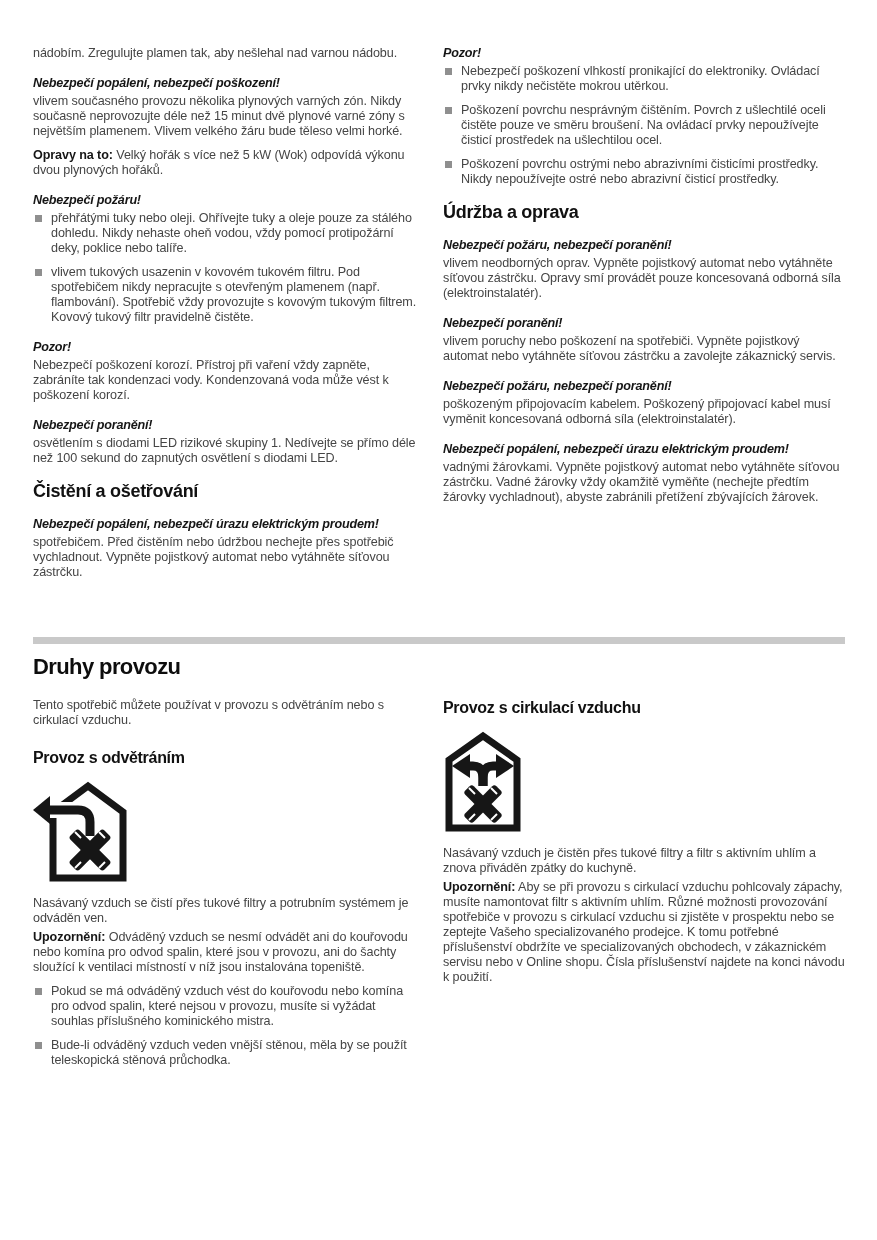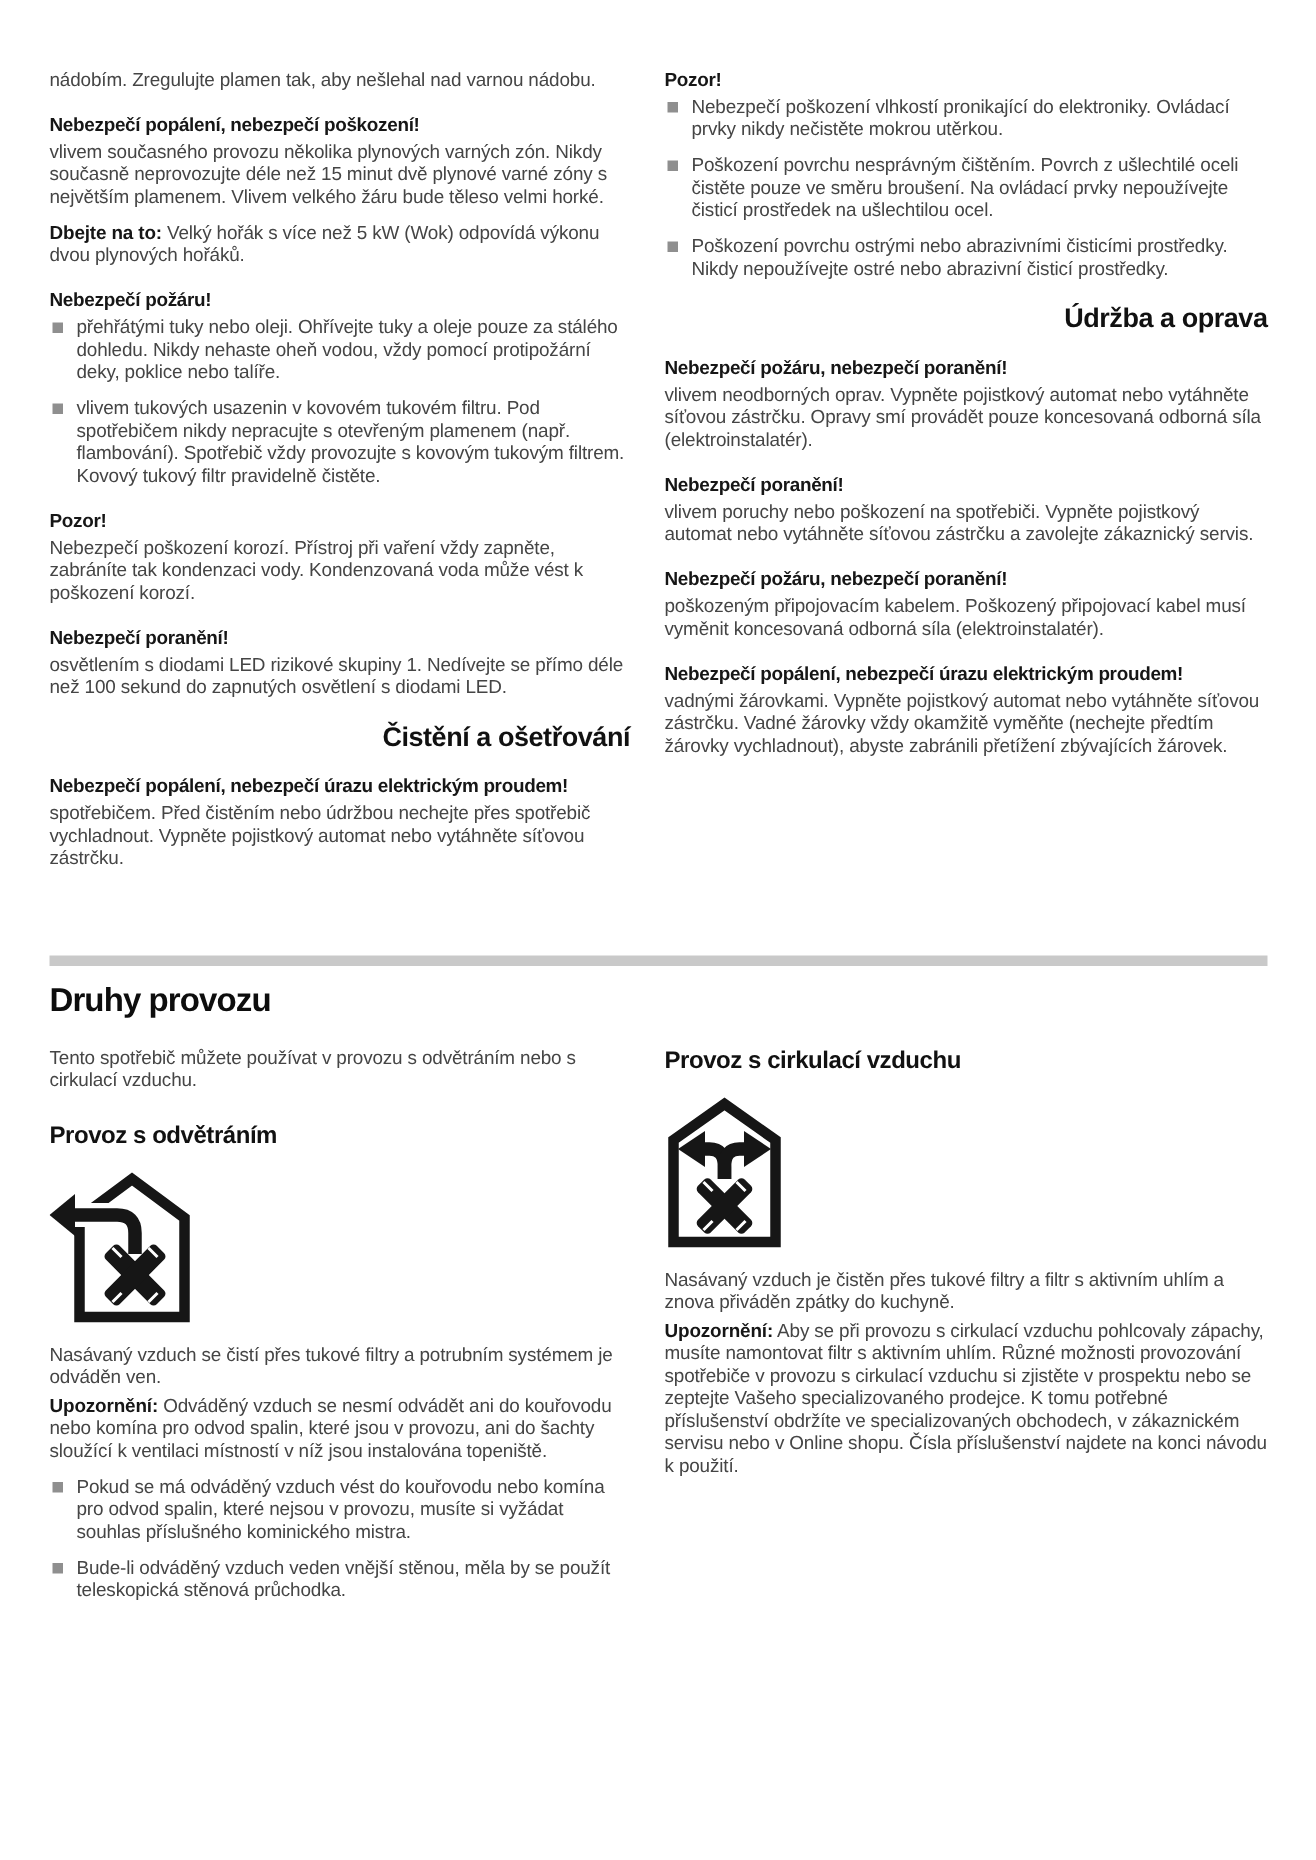--- a/index.html
+++ b/index.html
@@ -7,23 +7,23 @@
   .page{position:relative;width:877px;height:1072px;background:#fff;overflow:hidden;}
   .content{position:absolute;left:33px;top:46px;width:812px;}
   .cols{display:flex;gap:23px;}
   .col{min-width:0;}
   .col-left{width:387px;flex:none;}
   .col-right{width:402px;flex:none;}
   .top-section{height:591px;}
   .col > :first-child{margin-top:0;}
 
   .p{margin:0 0 9px;font-size:12.6px;line-height:15px;color:#454545;letter-spacing:-0.1px;}
-  .warn-title{margin:15px 0 3px;font-size:12.6px;line-height:15px;font-weight:700;color:#161616;letter-spacing:-0.2px;}
+  .warn-title{margin:15px 0 3px;font-size:12.6px;line-height:15px;font-weight:700;color:#161616;letter-spacing:-0.2px;font-style:italic;}
   .runin{font-weight:700;color:#161616;}
-  .section-title{margin:15px 0 5px;font-size:18px;line-height:21px;font-weight:700;color:#111;letter-spacing:-0.3px;text-align:right;}
+  .section-title{margin:15px 0 5px;font-size:18px;line-height:21px;font-weight:700;color:#111;letter-spacing:-0.3px;}
   .sub-title{margin:20px 0 0;font-size:16px;line-height:19px;font-weight:700;color:#111;letter-spacing:-0.3px;}
   .chapter-title{margin:6px 0 0;font-size:22px;line-height:33px;font-weight:700;color:#0d0d0d;letter-spacing:-0.6px;}
 
   .bullets{margin:2px 0 6px;}
   .bullet{display:flex;margin:0 0 9px;}
   .bullet:last-child{margin-bottom:0;}
   .sq{width:7px;height:7px;background:#8f8f8f;margin:4px 9px 0 2px;flex:none;}
   .bt{flex:1;font-size:12.6px;line-height:15px;color:#454545;letter-spacing:-0.1px;}
 
   .divider{width:812px;height:7px;background:#c9c9c9;}
@@ -42,21 +42,21 @@
 <div class="page">
   <div class="content">
 
     <div class="cols top-section">
 
       <div class="col col-left">
         <p class="p">nádobím. Zregulujte plamen tak, aby nešlehal nad varnou nádobu.</p>
 
         <p class="warn-title">Nebezpečí popálení, nebezpečí poškození!</p>
         <p class="p">vlivem současného provozu několika plynových varných zón. Nikdy současně neprovozujte déle než 15 minut dvě plynové varné zóny s největším plamenem. Vlivem velkého žáru bude těleso velmi horké.</p>
-        <p class="p"><strong class="runin">Dbejte na to:</strong> <span>Velký hořák s více než 5 kW (Wok) odpovídá výkonu dvou plynových hořáků.</span></p>
+        <p class="p"><strong class="runin">Opravy na to:</strong> <span>Velký hořák s více než 5 kW (Wok) odpovídá výkonu dvou plynových hořáků.</span></p>
 
         <p class="warn-title">Nebezpečí požáru!</p>
         <div class="bullets">
           <div class="bullet">
             <span class="sq"></span>
             <span class="bt">přehřátými tuky nebo oleji. Ohřívejte tuky a oleje pouze za stálého dohledu. Nikdy nehaste oheň vodou, vždy pomocí protipožární deky, poklice nebo talíře.</span>
           </div>
           <div class="bullet">
             <span class="sq"></span>
             <span class="bt">vlivem tukových usazenin v kovovém tukovém filtru. Pod spotřebičem nikdy nepracujte s otevřeným plamenem (např. flambování). Spotřebič vždy provozujte s kovovým tukovým filtrem. Kovový tukový filtr pravidelně čistěte.</span>

